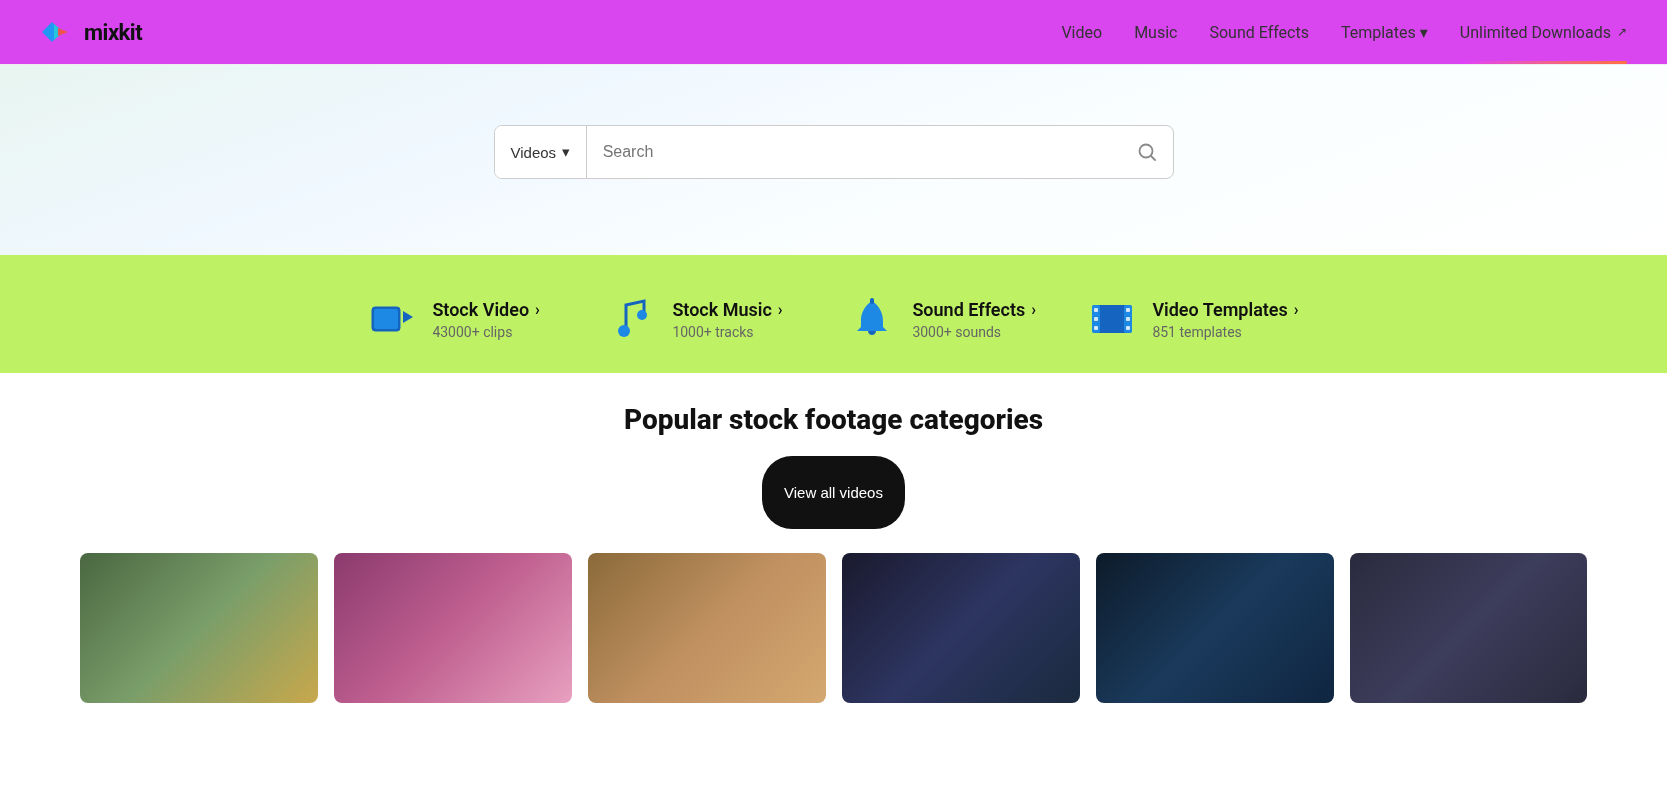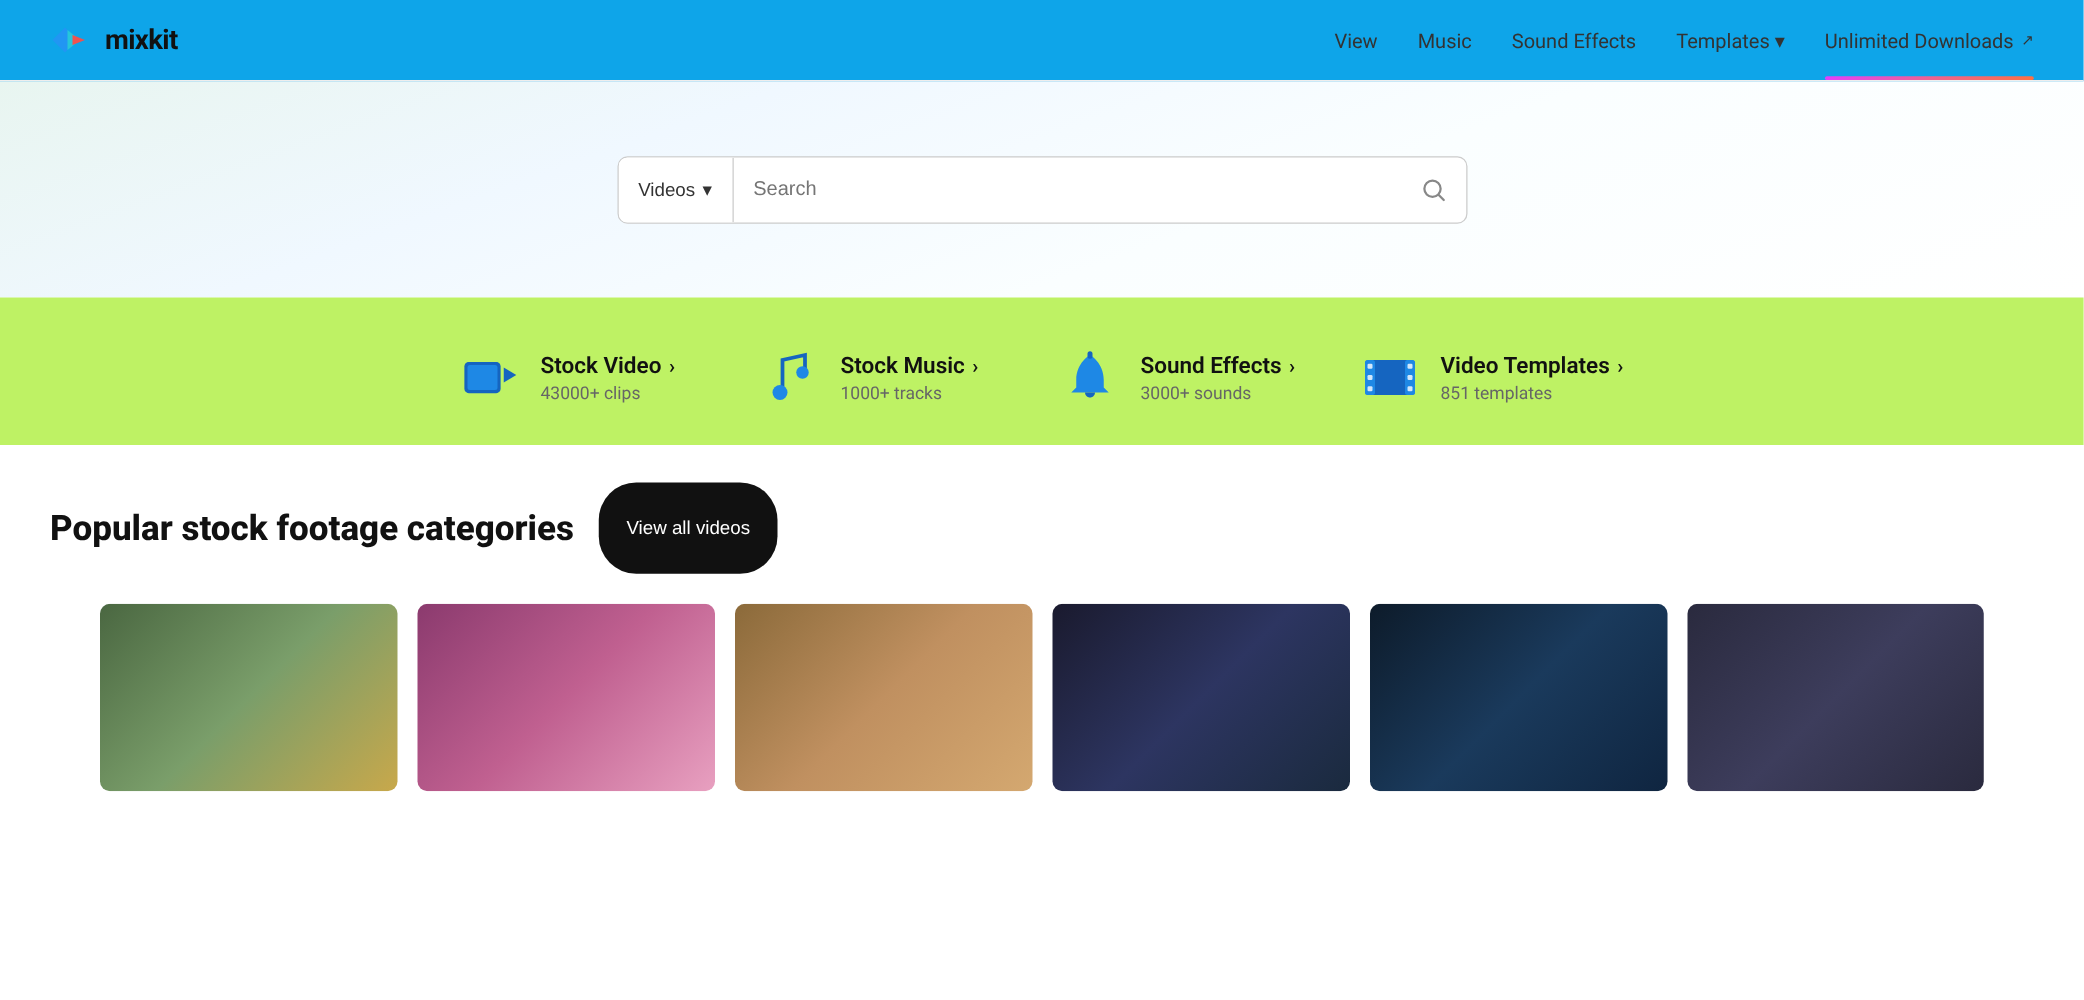--- a/index.html
+++ b/index.html
@@ -7,21 +7,21 @@
 
     
     .header {
       display: flex;
       align-items: center;
       justify-content: space-between;
       padding: 0 40px;
       height: 65px;
       border-bottom: 1px solid #eee;
       position: relative;
-      background: #0ea5e9;
+      background: #d946ef;
     }
     .logo {
       display: flex;
       align-items: center;
       gap: 8px;
       text-decoration: none;
       cursor: pointer;
     }
     .logo-icon {
       width: 36px;
@@ -79,21 +79,21 @@
       letter-spacing: -1px;
       line-height: 1.15;
       margin-bottom: 36px;
     }
 
     
     .search-container {
       display: flex;
       align-items: center;
       justify-content: center;
-      margin-bottom: 9px;
+      margin-bottom: 26px;
     }
     .search-bar {
       display: flex;
       align-items: center;
       border: 1.5px solid #ccc;
       border-radius: 8px;
       overflow: hidden;
       background: #fff;
       width: 680px;
       height: 54px;
@@ -195,20 +195,21 @@
 
     
     .popular-section {
       padding: 30px 40px 20px;
     }
     .popular-header {
       display: flex;
       align-items: center;
       gap: 20px;
       margin-bottom: 24px;
+      flex-direction: column;
     }
     .popular-section-title {
       font-size: 28px;
       font-weight: 800;
       color: #111;
     }
     .view-all-btn {
       background: #111;
       color: #fff;
       border: none;
@@ -254,21 +255,21 @@
   <div class="logo">
 
     <svg class="logo-icon" viewBox="0 0 36 28" fill="none" xmlns="http://www.w3.org/2000/svg">
       <polygon points="2,14 12,4 22,14 12,24" fill="#2196F3"></polygon>
       <polygon points="14,6 24,14 14,22" fill="#26C6DA"></polygon>
       <polygon points="18,10 28,14 18,18" fill="#EF5350"></polygon>
     </svg>
     <span class="logo-text">mixkit</span>
   </div>
   <nav class="nav">
-    <a class="nav-item">View</a>
+    <a class="nav-item">Video</a>
     <a class="nav-item">Music</a>
     <a class="nav-item">Sound Effects</a>
     <a class="nav-item">
       <span>Templates</span>
       <span>▾</span>
     </a>
     <a class="nav-item-unlimited">
       <span>Unlimited Downloads</span>
       <span style="font-size:12px;">↗</span>
       <div class="unlimited-underline"></div>

